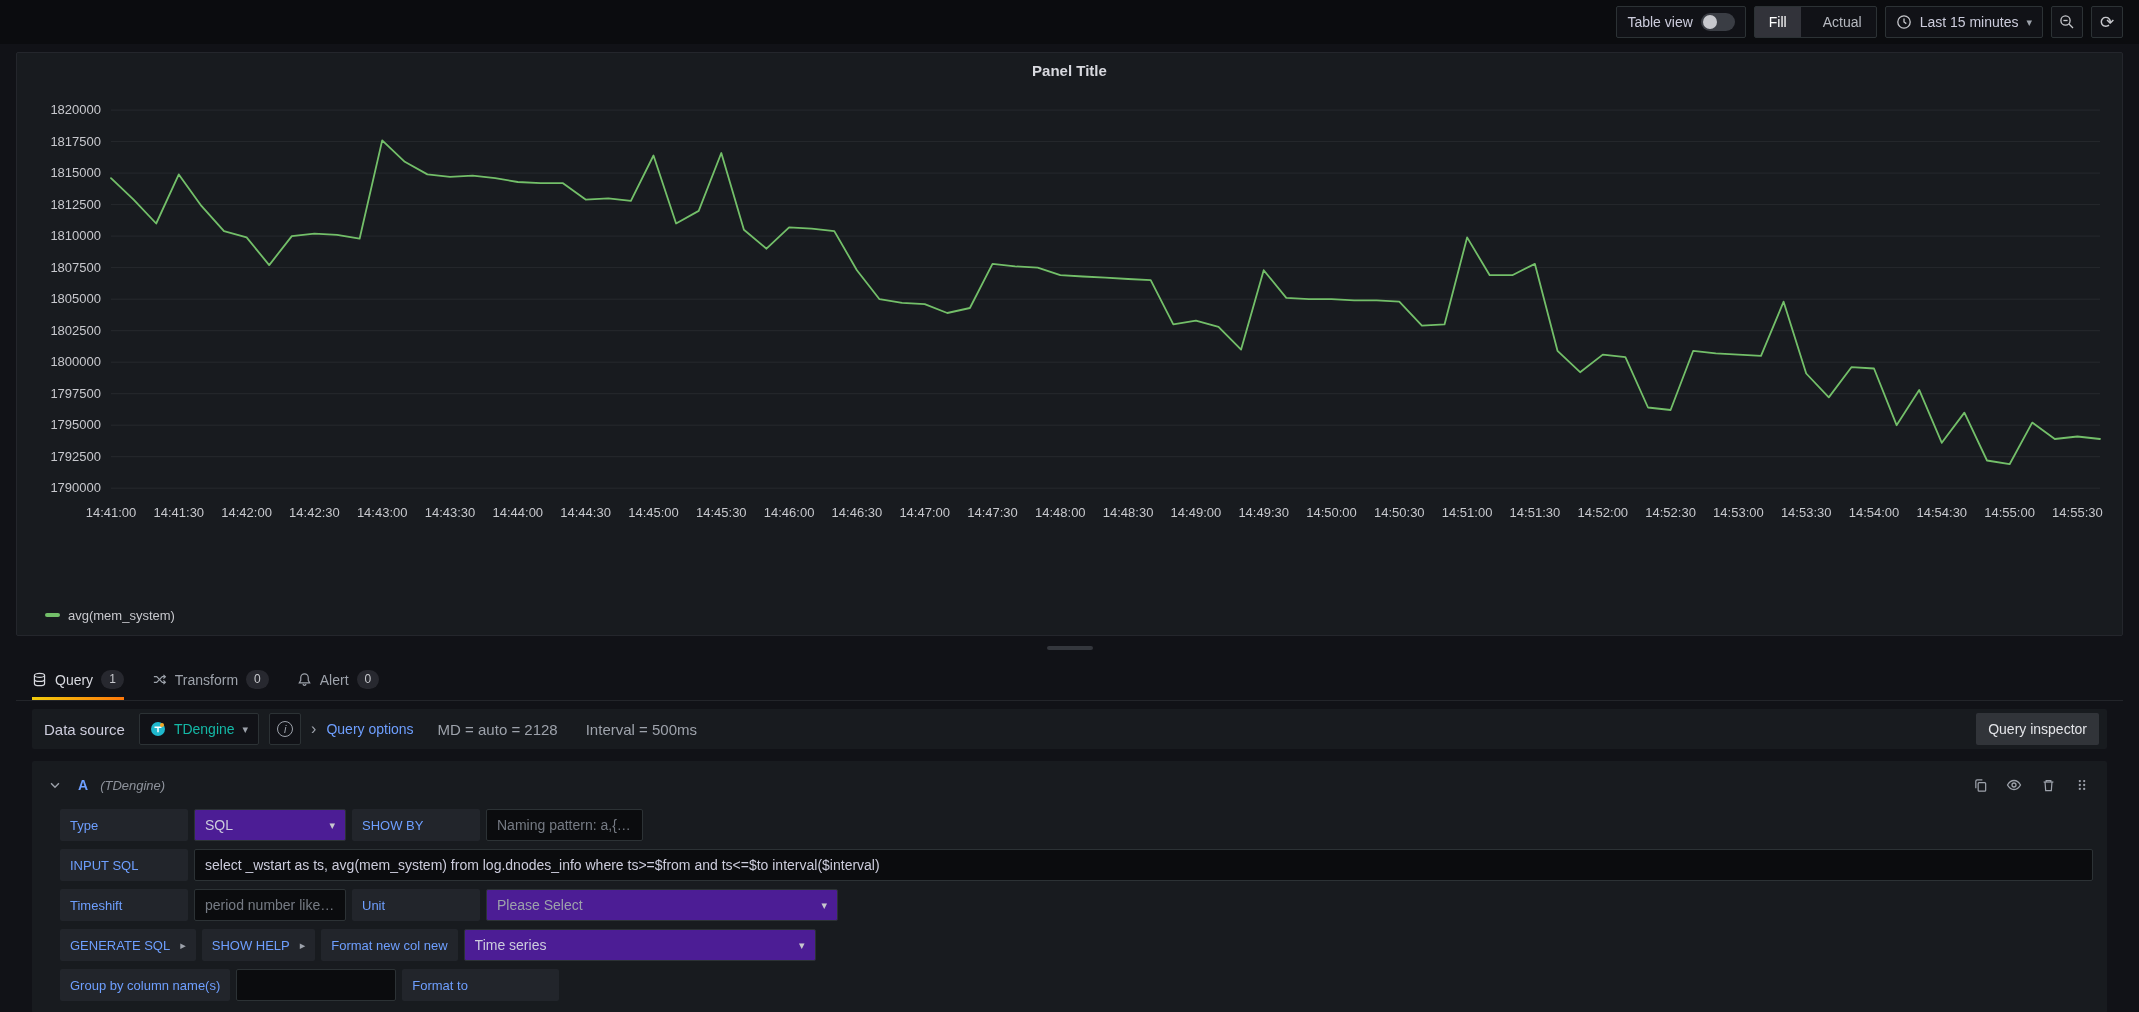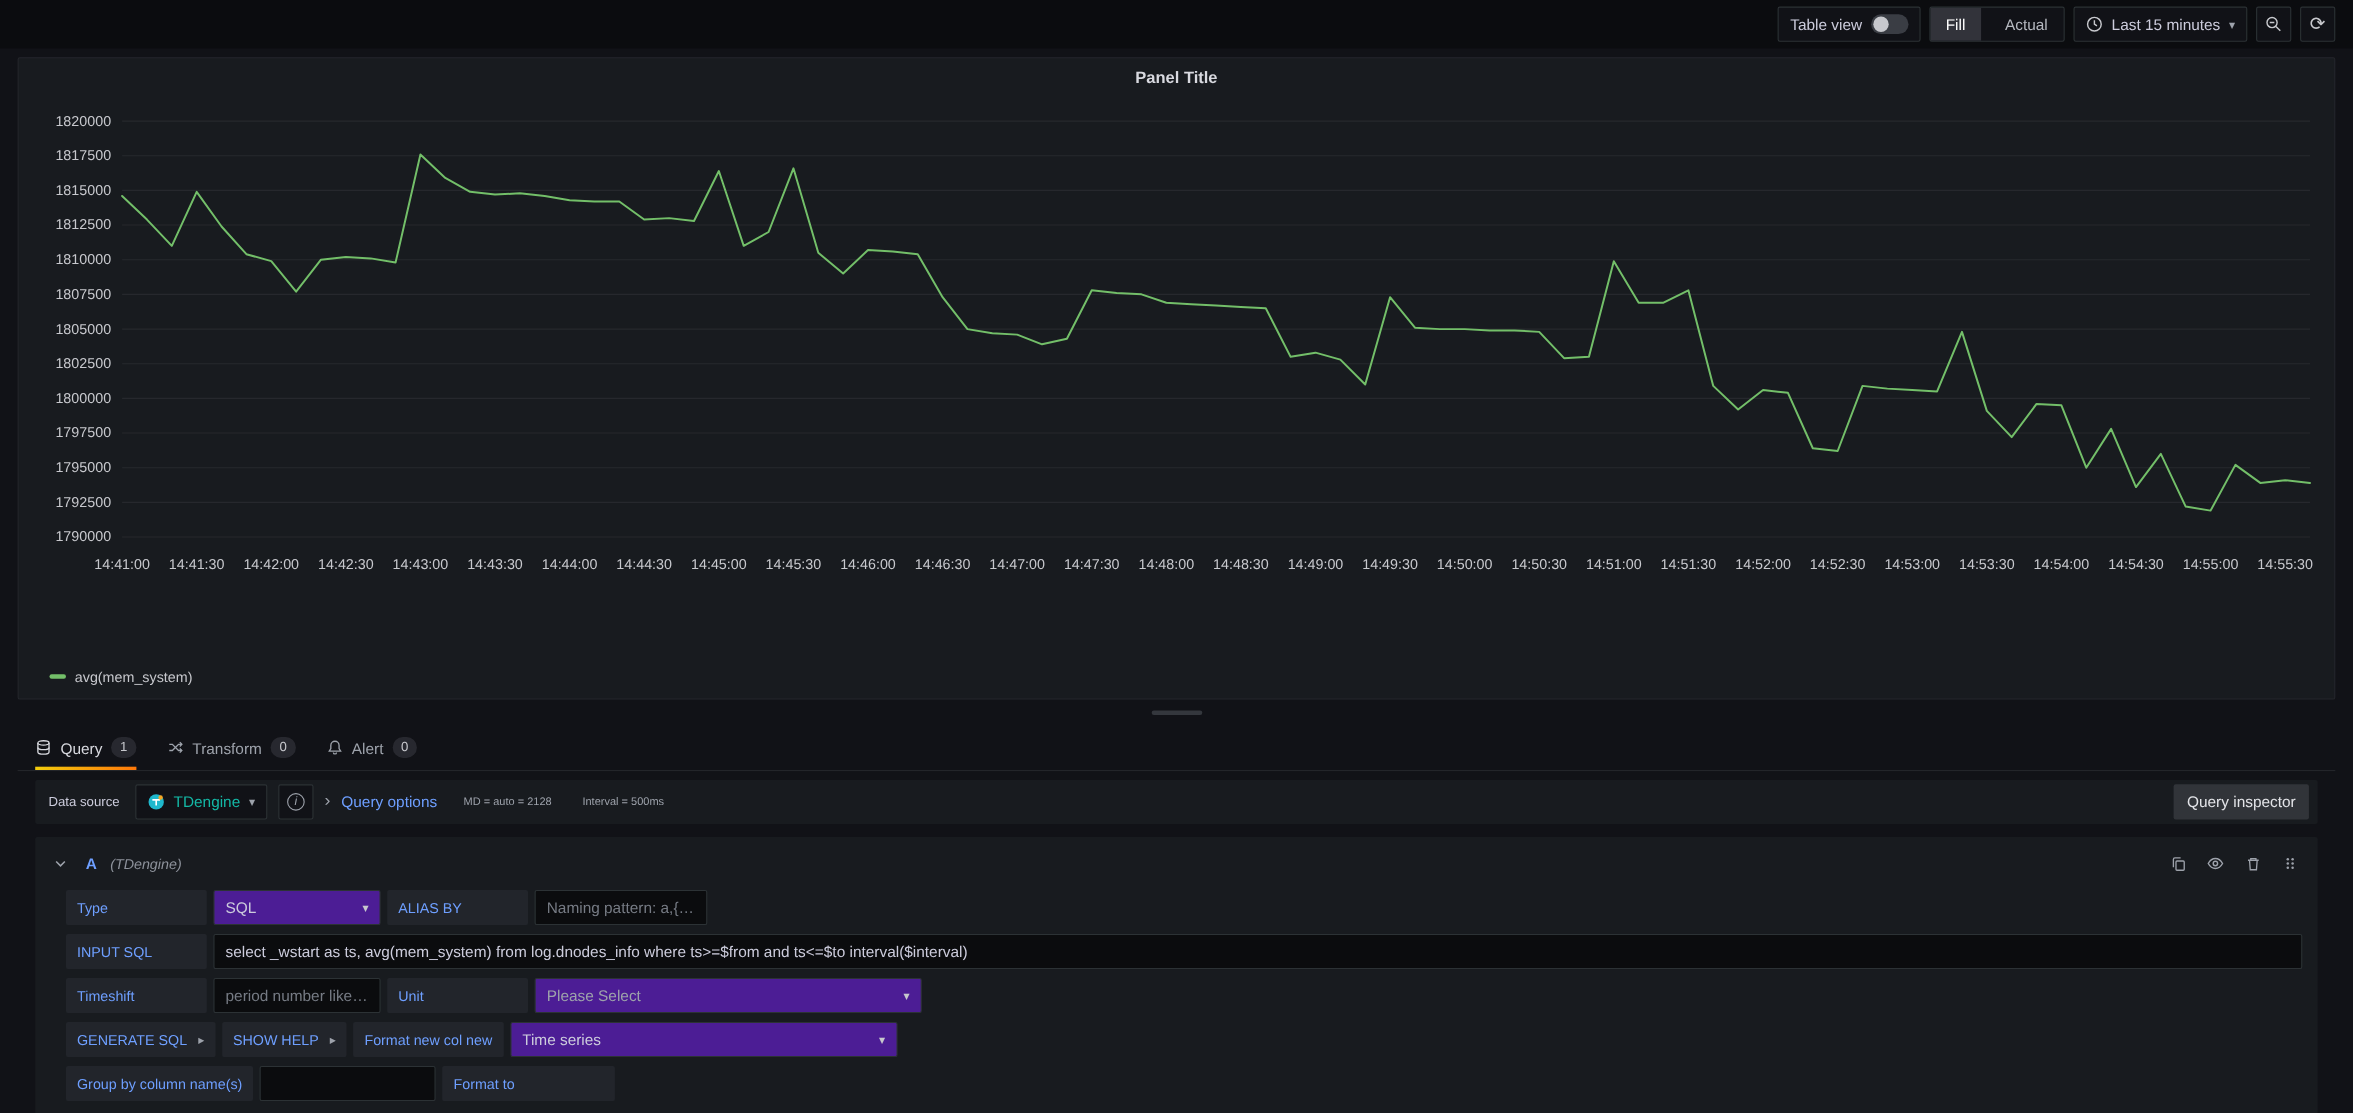--- a/index.html
+++ b/index.html
@@ -53,28 +53,28 @@
   .tab.active::after { content: ""; position: absolute; left: 0; right: 0; bottom: 0; height: 3px;
     background: linear-gradient(90deg, #f2cc0c, #ff780a); }
   .pill { background: rgba(204,204,220,0.12); color: #c7c8cd; font-size: 12px; height: 19px; line-height: 19px; padding: 0 8px; border-radius: 10px; }
   .ticon svg { stroke: currentColor; }
 
   
   .qheader {
     margin: 8px 16px 0; height: 40px; background: #181b1f; border-radius: 2px;
     display: flex; align-items: center; gap: 10px; padding: 0 8px;
   }
-  .ds-label { font-size: 12px; color: #ccccdc; padding: 0 4px; }
+  .ds-label { font-size: 15px; color: #ccccdc; padding: 0 4px; }
   .ds-picker { height: 32px; display: flex; align-items: center; gap: 8px; background: #111217; border: 1px solid #2c3235; border-radius: 2px; padding: 0 10px; cursor: pointer; }
   .ds-picker .name { color: #14b8a6; }
   .info-btn { width: 32px; height: 32px; border: 1px solid #2c3235; border-radius: 2px; display: flex; align-items: center; justify-content: center; cursor: pointer; background: #111217; }
   .circle-i { width: 16px; height: 16px; border: 1px solid #9da2ab; border-radius: 50%; color: #9da2ab; font-size: 11px; line-height: 14px; text-align: center; font-style: italic; }
   .chev { color: #9da2ab; font-size: 16px; }
   .qopts-link { color: #6e9fff; font-weight: 500; cursor: pointer; }
-  .qopts-summary { color: #9da2ab; font-size: 10px; display: flex; gap: 28px; margin-left: 14px; }
+  .qopts-summary { color: #9da2ab; font-size: 15px; display: flex; gap: 28px; margin-left: 14px; }
   .btn-secondary {
     height: 32px; display: inline-flex; align-items: center; gap: 6px; padding: 0 12px;
     background: rgba(204,204,220,0.14); color: #e3e4e8; border-radius: 2px; font-size: 14px; cursor: pointer; border: none;
   }
   .push-right { margin-left: auto; }
 
   
   .qcard { margin: 12px 16px 0; background: #181b1f; border-radius: 2px; padding: 8px 14px 12px 12px; }
   .rowA { height: 32px; display: flex; align-items: center; gap: 12px; color: #9da2ab; }
   .rowA .refid { color: #6e9fff; font-weight: 600; }
@@ -333,21 +333,21 @@
     </div>
 
     <div class="form-row">
       <span class="f-label w128">Type</span>
       <span class="gap6"></span>
       <div class="f-select w152">
         <span class="val">SQL</span>
         <span class="caret">▾</span>
       </div>
       <span class="gap6"></span>
-      <span class="f-label w128">ALIAS BY</span>
+      <span class="f-label w128">SHOW BY</span>
       <span class="gap6"></span>
       <input class="f-input w157" placeholder="Naming pattern: a,{{c..." style="">
     </div>
 
     <div class="form-row">
       <span class="f-label w128">INPUT SQL</span>
       <span class="gap6"></span>
       <input class="f-input grow" value="select _wstart as ts, avg(mem_system) from log.dnodes_info where ts&gt;=$from and ts&lt;=$to interval($interval)" style="">
     </div>
 

